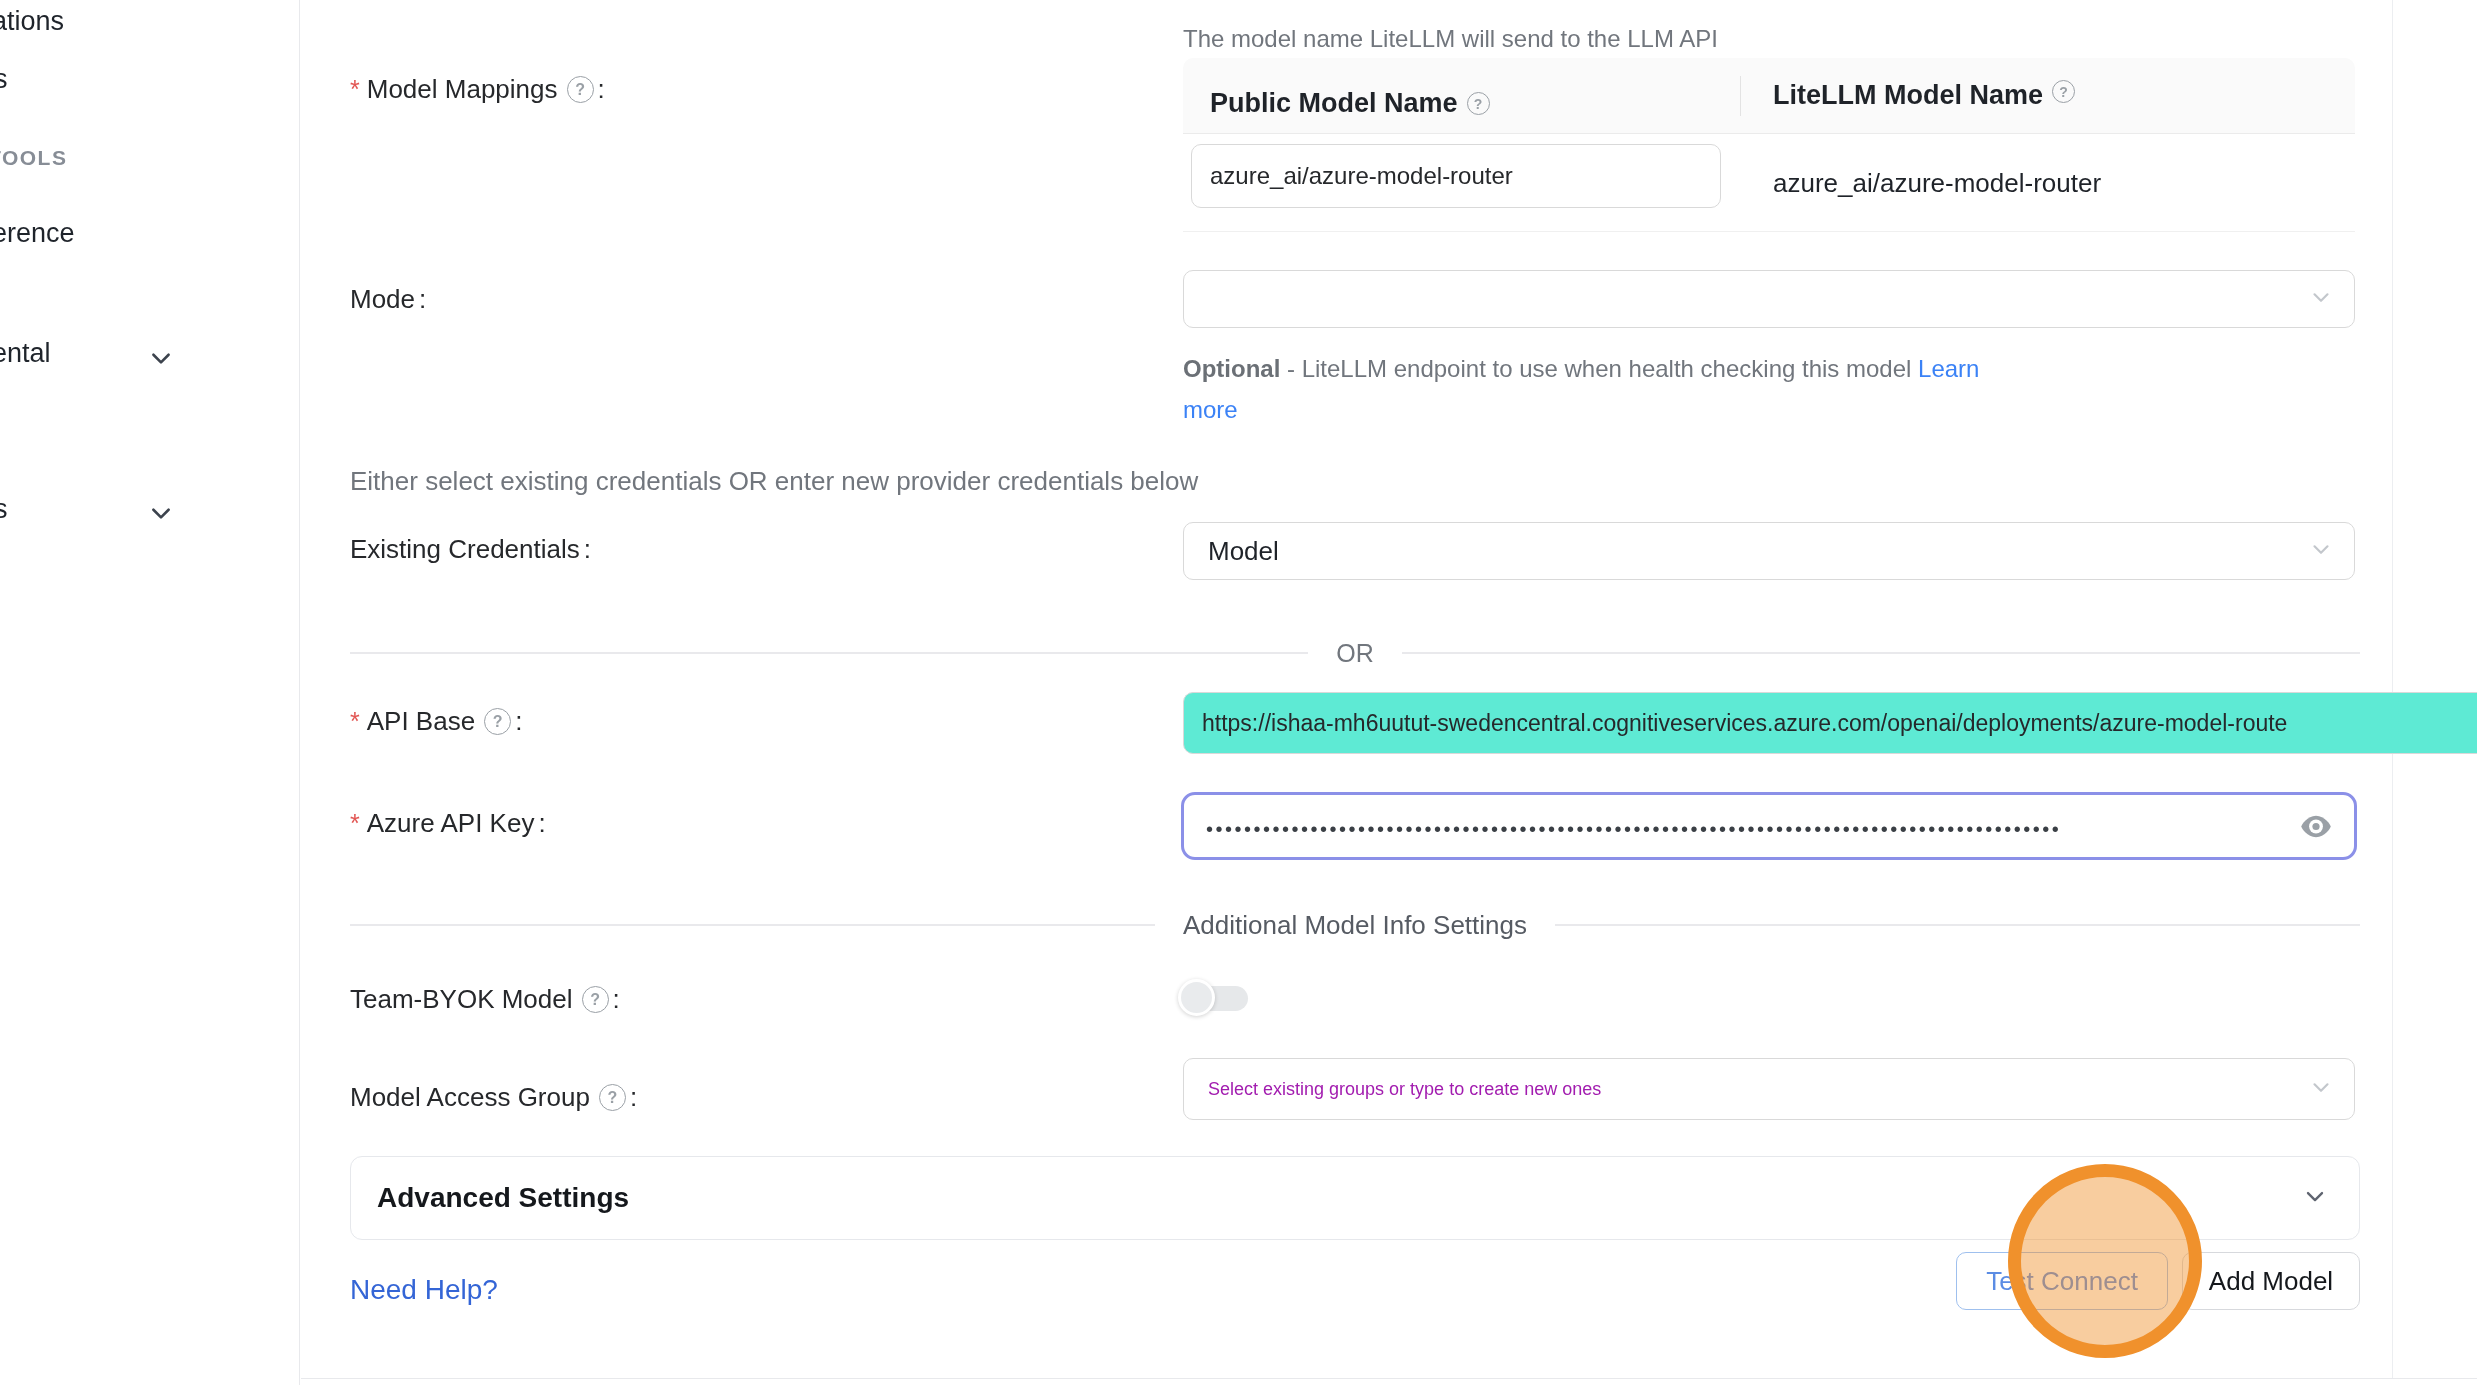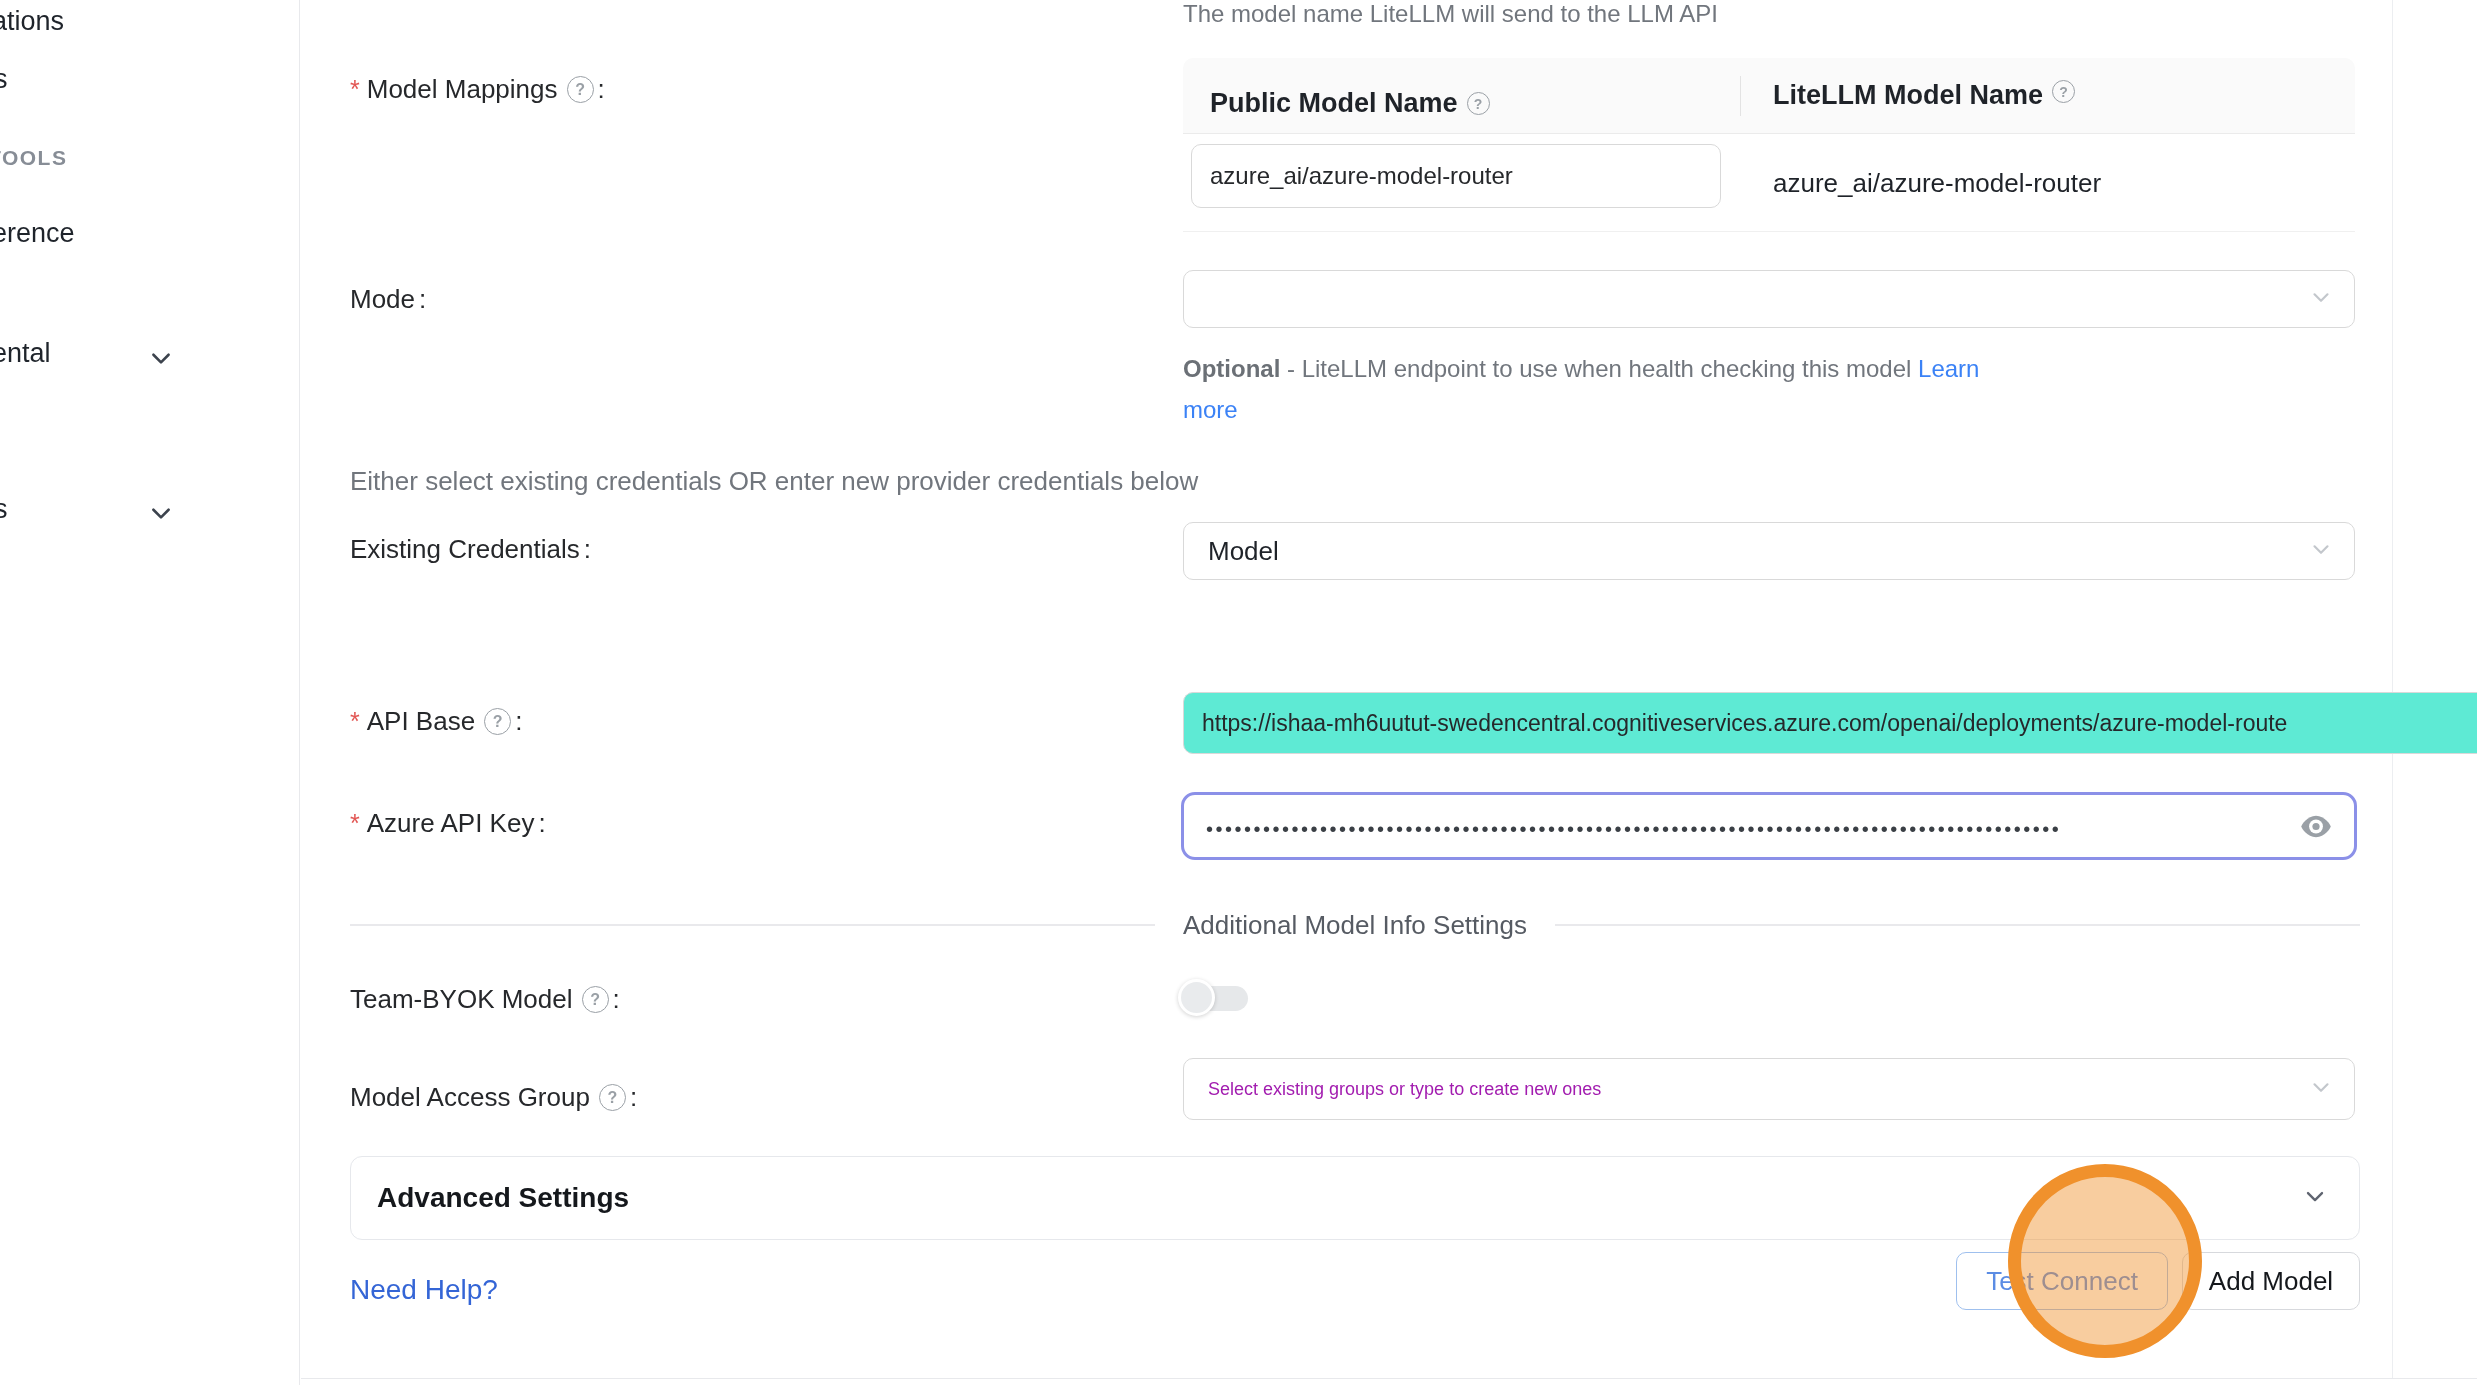--- a/index.html
+++ b/index.html
@@ -101,21 +101,21 @@
     <span class="side-chevron" style="top:500px;">
       <svg width="26" height="26" viewBox="0 0 24 24" fill="none">
           <path d="M5 9l7 7 7-7" stroke="#3c434d" stroke-width="2.4" stroke-linecap="round" stroke-linejoin="round"></path>
         </svg>
     </span>
   </div>
 
   <div class="card-right-border"></div>
   <div class="card-bottom-border"></div>
 
-  <div class="gray-note" style="left:1183px; top:0; font-size:24px;">The model name LiteLLM will send to the LLM API</div>
+  <div class="gray-note" style="left:1183px; top:25px; font-size:24px;">The model name LiteLLM will send to the LLM API</div>
 
   <div class="lbl-row" style="top:74px;">
     <span class="req">*</span>
     <span>Model Mappings</span>
     <span class="help">?</span>
     <span class="colon">:</span>
   </div>
 
   <div class="tbl">
     <div class="tbl-head">
@@ -163,20 +163,25 @@
   </div>
   <div class="field" style="top:522px; height:58px;">
     <span class="value">Model</span>
     <span class="sel-chevron">
       <svg width="26" height="26" viewBox="0 0 24 24" fill="none">
           <path d="M6 9.5l6 6 6-6" stroke="#c3c7cc" stroke-width="2" stroke-linecap="round" stroke-linejoin="round"></path>
         </svg>
     </span>
   </div>
 
+  <div class="divider" style="top:636px; height:34px;">
+    <div class="line"></div>
+    <div class="dtext">OR</div>
+    <div class="line"></div>
+  </div>
 
   <div class="lbl-row" style="top:706px;">
     <span class="req">*</span>
     <span>API Base</span>
     <span class="help">?</span>
     <span class="colon">:</span>
   </div>
   <input class="text-input" style="top: 692px; height: 62px;" type="text" value="https://ishaa-mh6uutut-swedencentral.cognitiveservices.azure.com/openai/deployments/azure-model-route">
 
   <div class="lbl-row" style="top:808px;">

